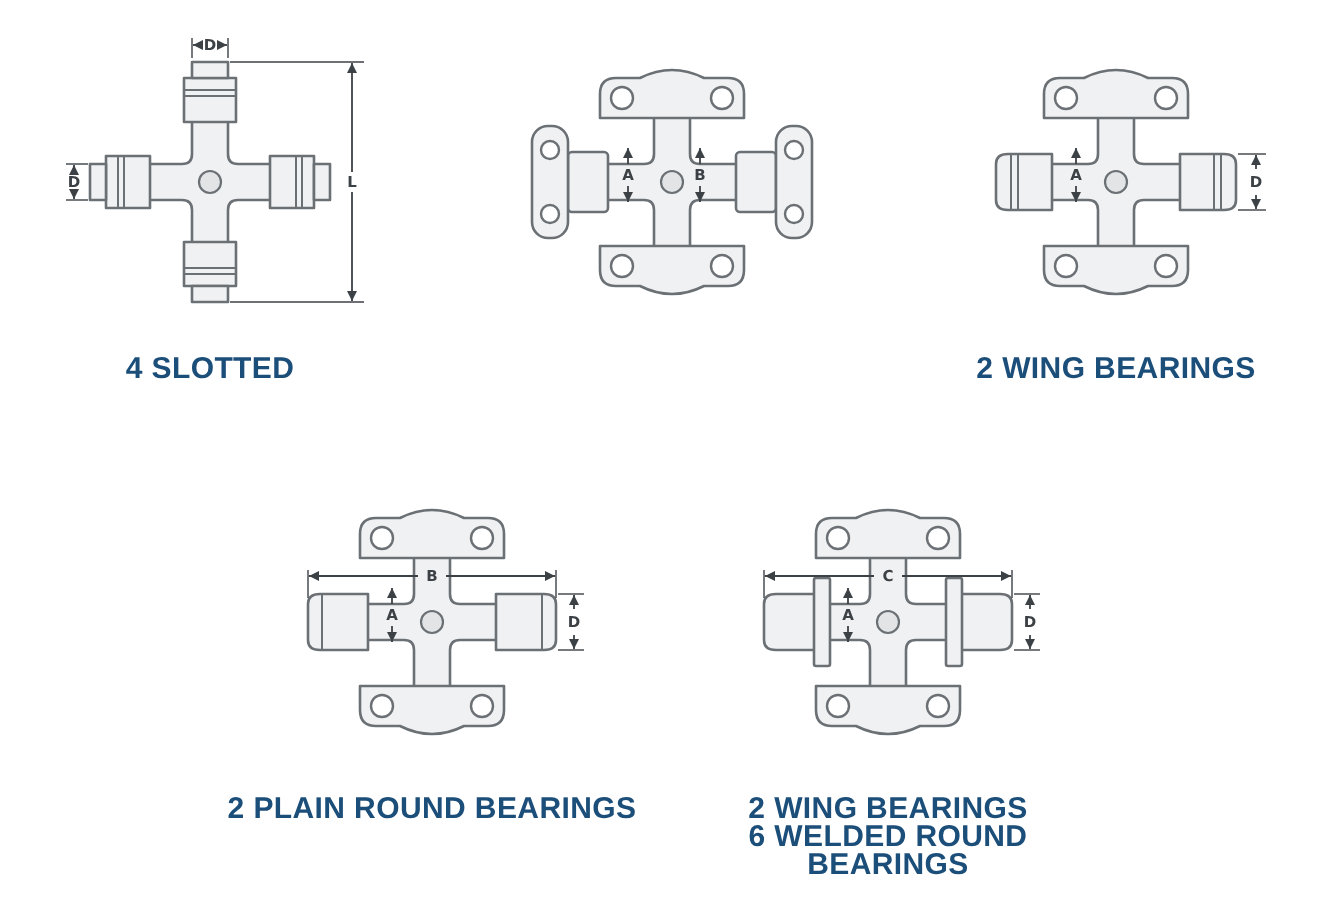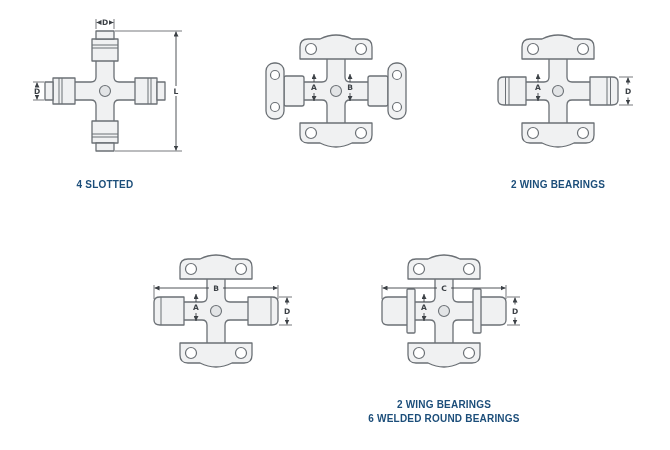--- a/index.html
+++ b/index.html
@@ -10,21 +10,21 @@
     height: 450px;
     background: var(--background, #ffffff);
     font-family: "Liberation Sans", sans-serif;
     overflow: hidden;
   }
   .fig { position: absolute; text-align: center; }
   .fig svg { display: block; margin: 0 auto; }
   .cap {
     color: var(--caption-color, #1c4e7a);
     font-weight: bold;
-    font-size: 10px;
+    font-size: 15px;
     line-height: 14px;
     letter-spacing: 0.2px;
     margin-top: 2px;
   }
   svg .body  { fill: var(--fill-color, #f0f1f2); stroke: var(--line-color, #6b7075); stroke-width: 1.3; stroke-linejoin: round; }
   svg .shade { fill: var(--fill-shade, #e2e4e6); stroke: var(--line-color, #6b7075); stroke-width: 1.1; }
   svg .hole  { fill: #ffffff; stroke: var(--line-color, #6b7075); stroke-width: 1.2; }
   svg .edge  { stroke: var(--line-color, #6b7075); stroke-width: 1; fill: none; }
   svg .dim   { stroke: var(--dim-color, #3c4146); stroke-width: 0.9; fill: none; }
   svg .ext   { stroke: var(--dim-color, #3c4146); stroke-width: 0.7; fill: none; }
@@ -236,20 +236,21 @@
       </g>
       <g>
         <line class="ext" x1="163" y1="71" x2="176" y2="71"></line>
         <line class="ext" x1="163" y1="99" x2="176" y2="99"></line>
         <line class="dim" x1="171" y1="78.5" x2="171" y2="71.5" marker-end="url(#m4)"></line>
         <line class="dim" x1="171" y1="91.5" x2="171" y2="98.5" marker-end="url(#m4)"></line>
         <text class="dimtext" x="171" y="87.6">D</text>
       </g>
     </svg>
     <div class="cap">
+      <div>2 PLAIN ROUND BEARINGS</div>
     </div>
   </div>
 
   <div class="fig" style="left:336px;top:226px;width:216px;">
     <svg width="200" height="170" viewBox="0 0 200 170">
       <defs>
         <marker id="m5" markerWidth="5" markerHeight="5" refX="5" refY="2.5" orient="auto" markerUnits="userSpaceOnUse">
             <path d="M0 0 L5 2.5 L0 5 Z"></path>
           </marker>
       </defs>

